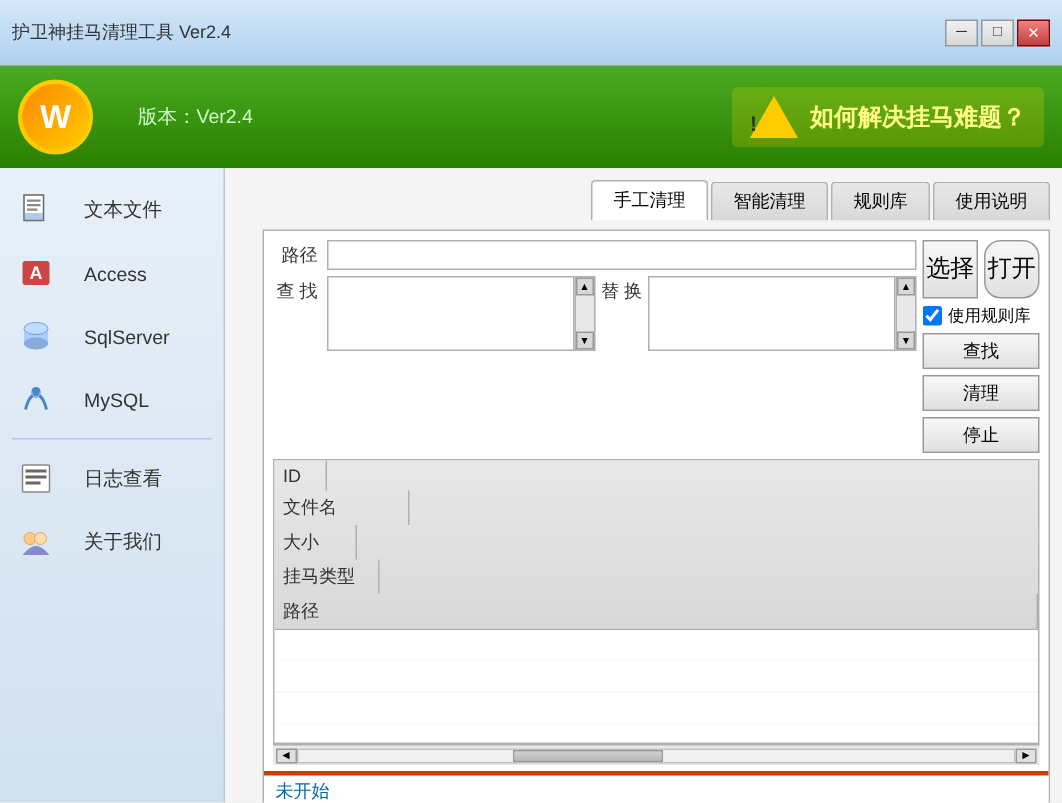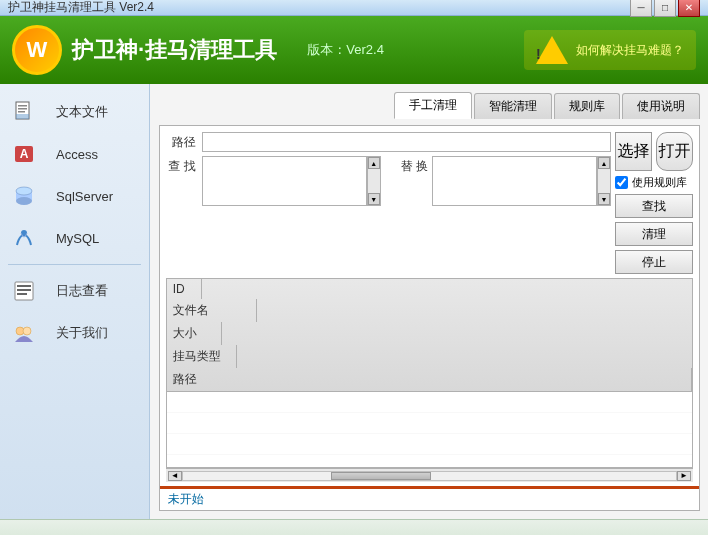--- a/index.html
+++ b/index.html
@@ -1,21 +1,21 @@
 <!DOCTYPE html>
 <html><head>
   <meta charset="utf-8">
   <style>
     * { box-sizing: border-box; margin: 0; padding: 0; font-family: 'SimSun', '宋体', sans-serif; font-size: 12px; }
     body { width: 708px; height: 535px; overflow: hidden; background: #f0f0f0; }
 
     
     .title-bar {
       background: linear-gradient(to bottom, #d4e8f8, #b0d0f0);
-      height: 16px;
+      height: 44px;
       display: flex;
       align-items: center;
       padding: 0 8px;
       justify-content: space-between;
       border-bottom: 1px solid #8ab0d0;
       text-align: right;
     }
     .title-bar-text { font-size: 12px; color: #333; }
     .title-bar-buttons { display: flex; gap: 2px; }
     .title-btn {
@@ -60,21 +60,21 @@
       border-right: 16px solid transparent;
       border-bottom: 28px solid #ffcc00;
     }
     .warning-exclaim {
       position: absolute;
       color: #333;
       font-size: 14px;
       font-weight: bold;
       bottom: 2px;
     }
-    .header-question { color: #ffff88; font-size: 12px; font-weight: normal; font-family: 'Microsoft YaHei', sans-serif; }
+    .header-question { color: #ffff88; font-size: 16px; font-weight: bold; font-family: 'Microsoft YaHei', sans-serif; }
 
     
     .main-layout {
       display: flex;
       height: 435px;
       background: #f0f0f0;
     }
 
     
     .sidebar {
@@ -303,21 +303,20 @@
   <div class="title-bar-buttons">
     <div class="title-btn">─</div>
     <div class="title-btn">□</div>
     <div class="title-btn close">✕</div>
   </div>
 </div>
 
 <div class="header">
   <div class="header-left">
     <div class="header-logo">W</div>
-    <span class="header-title">护卫神·挂马清理工具</span>
     <span class="header-version">版本：Ver2.4</span>
   </div>
   <div class="header-right">
     <div style="position:relative; width:32px; height:28px;">
       <div class="warning-triangle"></div>
       <span class="warning-exclaim">!</span>
     </div>
     <span class="header-question">如何解决挂马难题？</span>
   </div>
 </div>
@@ -423,21 +422,21 @@
 
           <div class="form-row" style="align-items:stretch;">
             <span class="form-label" style="padding-top:2px;">查 找</span>
             <div style="flex:1; display:flex; gap:0; align-items:stretch;">
               <textarea class="form-textarea" style="flex: 1 1 0%; height: 50px; resize: none;"></textarea>
               <div class="form-scroll">
                 <div class="scroll-up">▲</div>
                 <div style="flex:1;"></div>
                 <div class="scroll-down">▼</div>
               </div>
-              <span class="replace-label" style="padding: 2px 4px 0 20px;">替 换</span>
+              <span class="replace-label" style="padding: 2px 4px 0 4px;">替 换</span>
               <textarea class="form-textarea" style="flex: 1 1 0%; height: 50px; resize: none;"></textarea>
               <div class="form-scroll">
                 <div class="scroll-up">▲</div>
                 <div style="flex:1;"></div>
                 <div class="scroll-down">▼</div>
               </div>
             </div>
           </div>
         </div>
 

